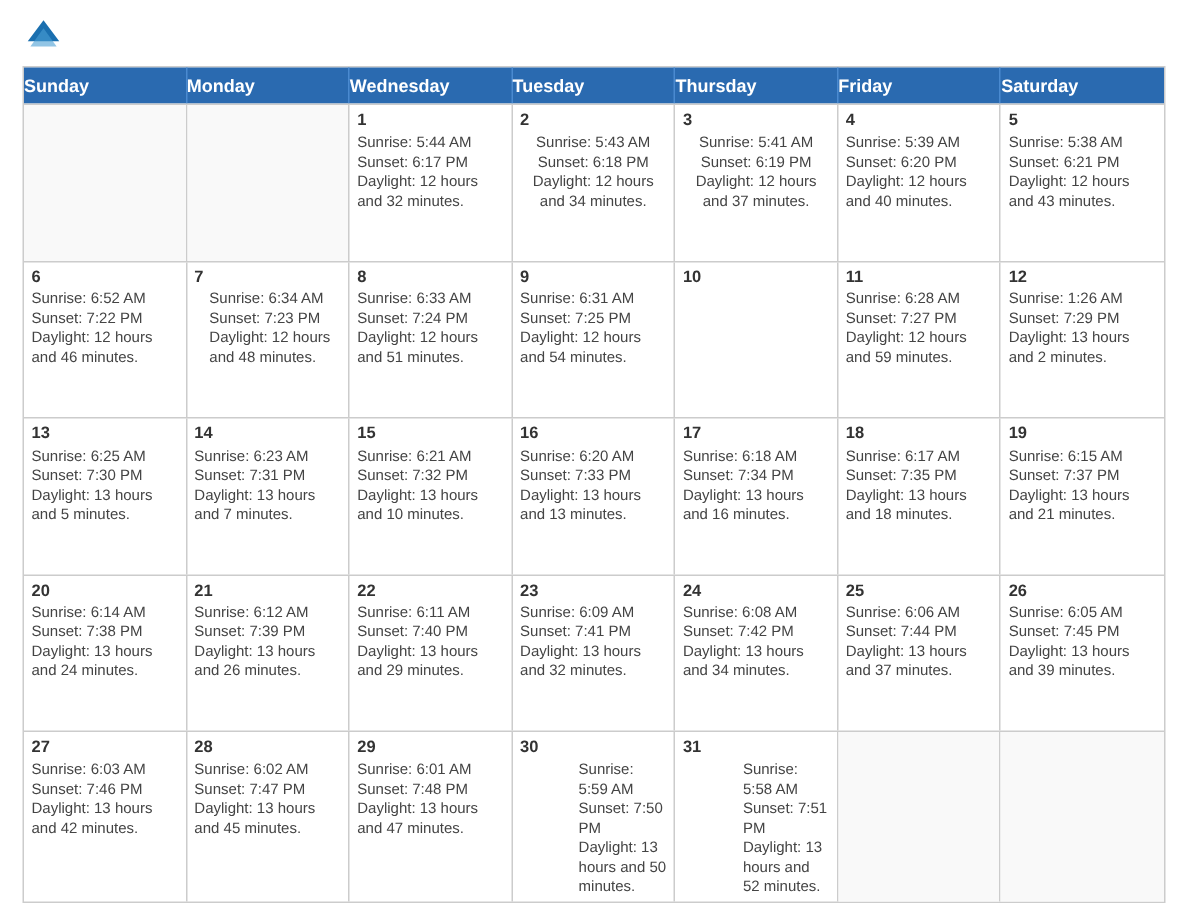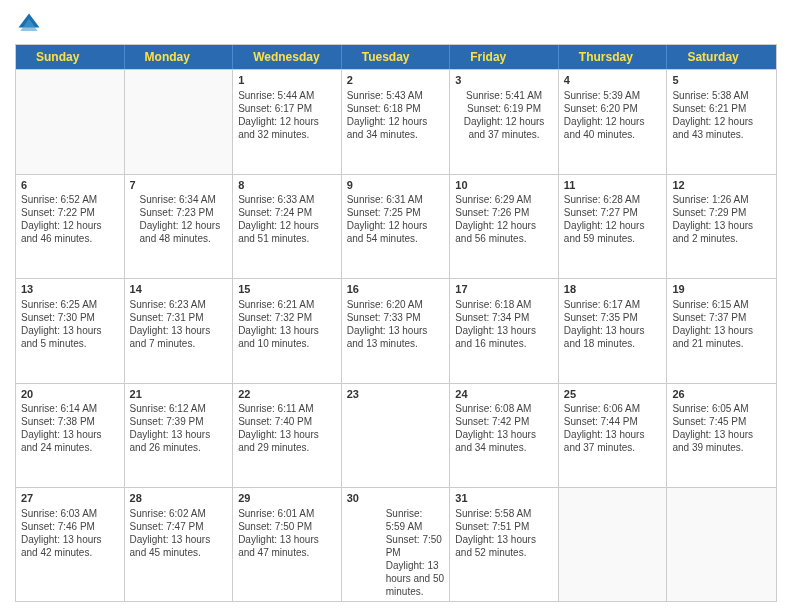--- a/index.html
+++ b/index.html
@@ -57,24 +57,24 @@
       display: flex;
       flex-direction: column;
       border: 1px solid #ccc;
     }
     .cal-header {
       display: grid;
       grid-template-columns: repeat(7, 1fr);
       background: #2a6ab0;
     }
     .cal-header-cell {
-      color: #fde047;
+      color: #ffffff;
       font-size: 12px;
       font-weight: bold;
-      padding: 5px 20px;
+      padding: 5px 0;
       border-right: 1px solid #4a8ad0;
     }
     .cal-header-cell:last-child { border-right: none; }
     .cal-body {
       display: flex;
       flex-direction: column;
       flex: 1;
     }
     .cal-row {
       display: grid;
@@ -122,37 +122,37 @@
       <div class="subtitle"></div>
     </div>
   </div>
 
   <div class="calendar">
     <div class="cal-header" id="cal-header-row">
         <div class="cal-header-cell">Sunday</div>
         <div class="cal-header-cell">Monday</div>
         <div class="cal-header-cell">Wednesday</div>
         <div class="cal-header-cell">Tuesday</div>
+        <div class="cal-header-cell">Thursday</div>
         <div class="cal-header-cell">Friday</div>
-        <div class="cal-header-cell">Thursday</div>
         <div class="cal-header-cell">Saturday</div>
       </div>
     <div class="cal-body" id="cal-body">
         <div class="cal-row">
           <div class="cal-cell empty"></div>
           <div class="cal-cell empty"></div>
           <div class="cal-cell">
             <div class="cell-day">1</div>
             <div class="cell-info" style="white-space: pre-line;">Sunrise: 5:44 AM
 Sunset: 6:17 PM
 Daylight: 12 hours and 32 minutes.</div>
           </div>
           <div class="cal-cell">
             <div class="cell-day">2</div>
-            <div class="cell-info" style="white-space: pre-line;">Sunrise: 5:43 AM
+            <div class="cell-info" style="white-space: pre-line; text-align: center;">Sunrise: 5:43 AM
 Sunset: 6:18 PM
 Daylight: 12 hours and 34 minutes.</div>
           </div>
           <div class="cal-cell">
             <div class="cell-day">3</div>
             <div class="cell-info" style="white-space: pre-line; text-align: center;">Sunrise: 5:41 AM
 Sunset: 6:19 PM
 Daylight: 12 hours and 37 minutes.</div>
           </div>
           <div class="cal-cell">
@@ -188,23 +188,20 @@
 Daylight: 12 hours and 51 minutes.</div>
           </div>
           <div class="cal-cell">
             <div class="cell-day">9</div>
             <div class="cell-info" style="white-space: pre-line;">Sunrise: 6:31 AM
 Sunset: 7:25 PM
 Daylight: 12 hours and 54 minutes.</div>
           </div>
           <div class="cal-cell">
             <div class="cell-day">10</div>
-            <div class="cell-info" style="white-space: pre-line;">Sunrise: 6:29 AM
-Sunset: 7:26 PM
-Daylight: 12 hours and 56 minutes.</div>
           </div>
           <div class="cal-cell">
             <div class="cell-day">11</div>
             <div class="cell-info" style="white-space: pre-line;">Sunrise: 6:28 AM
 Sunset: 7:27 PM
 Daylight: 12 hours and 59 minutes.</div>
           </div>
           <div class="cal-cell">
             <div class="cell-day">12</div>
             <div class="cell-info" style="white-space: pre-line;">Sunrise: 1:26 AM
@@ -270,20 +267,23 @@
 Daylight: 13 hours and 26 minutes.</div>
           </div>
           <div class="cal-cell">
             <div class="cell-day">22</div>
             <div class="cell-info" style="white-space: pre-line;">Sunrise: 6:11 AM
 Sunset: 7:40 PM
 Daylight: 13 hours and 29 minutes.</div>
           </div>
           <div class="cal-cell">
             <div class="cell-day">23</div>
+            <div class="cell-info" style="white-space: pre-line;">Sunrise: 6:09 AM
+Sunset: 7:41 PM
+Daylight: 13 hours and 32 minutes.</div>
           </div>
           <div class="cal-cell">
             <div class="cell-day">24</div>
             <div class="cell-info" style="white-space: pre-line;">Sunrise: 6:08 AM
 Sunset: 7:42 PM
 Daylight: 13 hours and 34 minutes.</div>
           </div>
           <div class="cal-cell">
             <div class="cell-day">25</div>
             <div class="cell-info" style="white-space: pre-line;">Sunrise: 6:06 AM
@@ -306,32 +306,32 @@
           </div>
           <div class="cal-cell">
             <div class="cell-day">28</div>
             <div class="cell-info" style="white-space: pre-line;">Sunrise: 6:02 AM
 Sunset: 7:47 PM
 Daylight: 13 hours and 45 minutes.</div>
           </div>
           <div class="cal-cell">
             <div class="cell-day">29</div>
             <div class="cell-info" style="white-space: pre-line;">Sunrise: 6:01 AM
-Sunset: 7:50 PM
+Sunset: 7:48 PM
 Daylight: 13 hours and 47 minutes.</div>
           </div>
           <div class="cal-cell">
             <div class="cell-day">30</div>
             <div class="cell-info" style="white-space: pre-line; margin-left: 39px;">Sunrise: 5:59 AM
 Sunset: 7:50 PM
 Daylight: 13 hours and 50 minutes.</div>
           </div>
           <div class="cal-cell">
             <div class="cell-day">31</div>
-            <div class="cell-info" style="white-space: pre-line;">Sunrise: 5:58 AM
+            <div class="cell-info" style="white-space: pre-line; margin-left: 40px;">Sunrise: 5:58 AM
 Sunset: 7:51 PM
 Daylight: 13 hours and 52 minutes.</div>
           </div>
           <div class="cal-cell empty"></div>
           <div class="cal-cell empty"></div>
         </div>
       </div>
   </div>
 </div>
 

